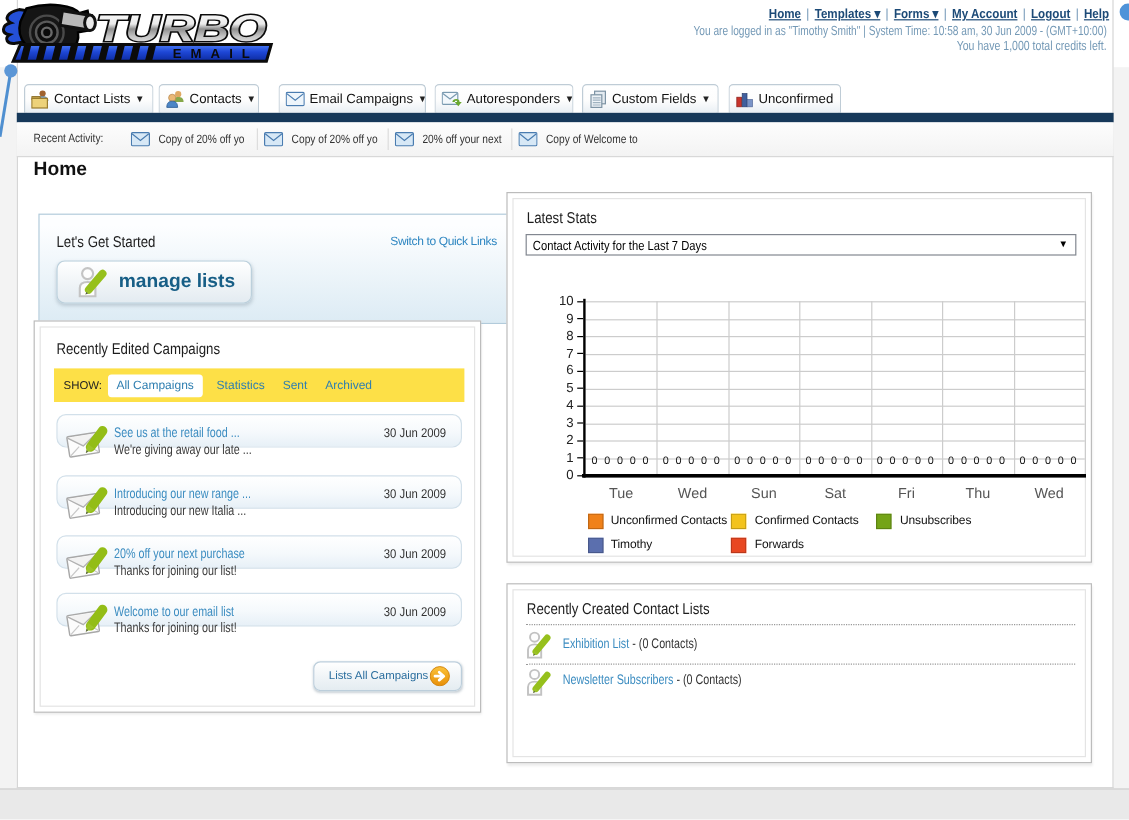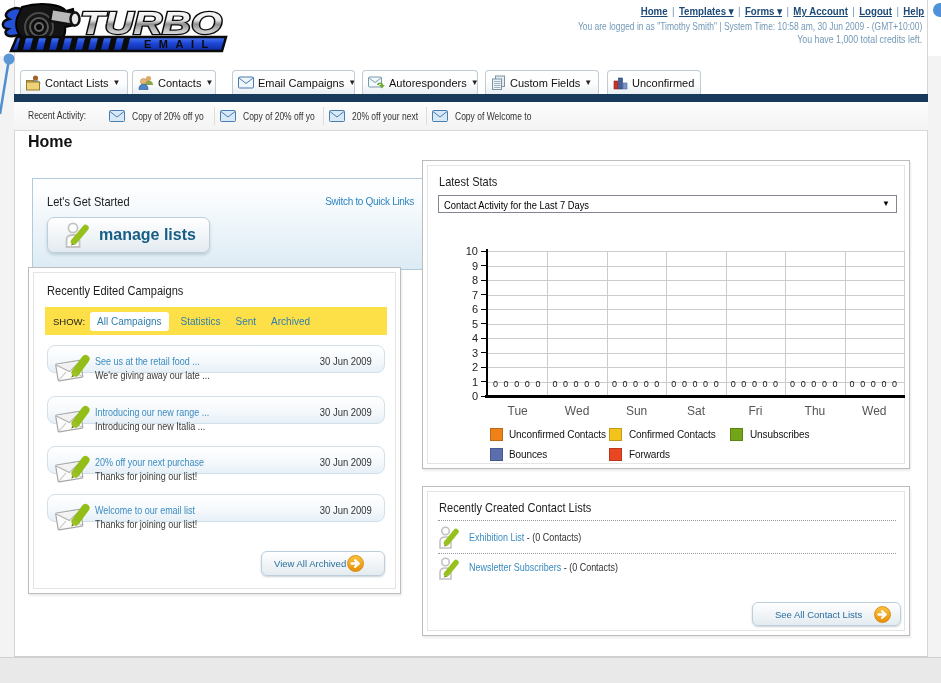--- a/index.html
+++ b/index.html
@@ -297,21 +297,21 @@
   <line x1="31.5" y1="7" x2="21.5" y2="20.5" stroke="#93bd17" stroke-width="8" stroke-linecap="round"></line>
   <polygon points="19.2,17.8 24.5,22 17.5,25.5" fill="#9dc32a"></polygon>
   <polygon points="17.5,25.5 19.4,24.3 18.2,23.2" fill="#555"></polygon>
  </g>
 </svg>
         <span class="t1">Welcome to our email list</span>
           <span class="t2">Thanks for joining our list!</span>
           <span class="dt">30 Jun 2009</span>
       </div>
       <div class="sbtn" style="left:227px;top:278px;width:124px;height:25px;">
-          <span style="margin-left:12px;">View All Archived</span>
+          <span style="margin-left:12px;">Lists All Campaigns</span>
           <svg class="oarrow" width="17" height="17" viewBox="0 0 17 17" style="margin-left:1px;">
  <defs>
               <linearGradient id="og" x1="0" y1="0" x2="0" y2="1">
                 <stop offset="0" stop-color="#fbc33c"></stop>
                 <stop offset="1" stop-color="#e88f07"></stop>
               </linearGradient>
             </defs>
  <circle cx="8.5" cy="8.5" r="8" fill="url(#og)" stroke="#d2830a" stroke-width="0.8"></circle>
  <path d="M4.5 8.5 L9 8.5 M8 5.2 L11.8 8.5 L8 11.8" fill="none" stroke="#fff" stroke-width="2.3" stroke-linecap="round" stroke-linejoin="round"></path>
 </svg>
@@ -410,21 +410,21 @@
       <div class="xlab" style="left:366.9px;top:238px;">Thu</div>
       <div class="xlab" style="left:426.3px;top:238px;">Wed</div>
 
       <div class="lgsq" style="left:62px;top:262px;background:#f08119;"></div>
         <div class="lgtx" style="left:81px;top:263px;">Unconfirmed Contacts</div>
       <div class="lgsq" style="left:181px;top:262px;background:#f3c31c;"></div>
         <div class="lgtx" style="left:201px;top:263px;">Confirmed Contacts</div>
       <div class="lgsq" style="left:302px;top:262px;background:#74a417;"></div>
         <div class="lgtx" style="left:322px;top:263px;">Unsubscribes</div>
       <div class="lgsq" style="left:62px;top:282px;background:#5b6fae;"></div>
-        <div class="lgtx" style="left:81px;top:283px;">Bounces</div>
+        <div class="lgtx" style="left:81px;top:283px;">Timothy</div>
       <div class="lgsq" style="left:181px;top:282px;background:#e84722;"></div>
         <div class="lgtx" style="left:201px;top:283px;">Forwards</div>
     </div>
   </div>
 
   <div class="graypanel" style="left:422px;top:486px;width:488px;height:150px;">
     <div class="inner">
       <div class="phead" style="left:11px;top:8px;">Recently Created Contact Lists</div>
       <div class="dotline" style="left:10px;top:28px;width:458px;"></div>
       <svg class="perpencil" width="26" height="24" viewBox="0 0 26 24" style="position:absolute;left:10px;top:34px;">
@@ -437,30 +437,17 @@
       <div class="clitem" style="left:41px;top:39px;"><span class="lk">Exhibition List</span><span class="rest"> - (0 Contacts)</span></div>
       <div class="dotline" style="left:10px;top:61px;width:458px;"></div>
       <svg class="perpencil" width="26" height="24" viewBox="0 0 26 24" style="position:absolute;left:10px;top:65px;">
  <circle cx="7.5" cy="5" r="3.8" fill="#fdfdfd" stroke="#c2c2c2" stroke-width="1.6"></circle>
  <path d="M2 22 L2 15.5 C2 12.5 4.5 11 7.5 11 C10.5 11 13 12.5 13 15.5 L13 22 Z" fill="#fdfdfd" stroke="#c2c2c2" stroke-width="1.6"></path>
  <line x1="8.5" y1="17" x2="18" y2="5.5" stroke="#96c01c" stroke-width="5.5" stroke-linecap="round"></line>
  <polygon points="6.2,20.5 10.2,18.7 7.4,16.3" fill="#9dc32a"></polygon>
  <polygon points="6.2,20.5 8,19.7 7,18.7" fill="#555"></polygon>
 </svg>
       <div class="clitem" style="left:41px;top:69px;"><span class="lk">Newsletter Subscribers</span><span class="rest"> - (0 Contacts)</span></div>
-      <div class="sbtn" style="left:324px;top:110px;width:149px;height:24px;">
-          <span style="margin-left:22px;">See All Contact Lists</span>
-          <svg class="oarrow" width="17" height="17" viewBox="0 0 17 17" style="margin-left:12px;">
- <defs>
-              <linearGradient id="og" x1="0" y1="0" x2="0" y2="1">
-                <stop offset="0" stop-color="#fbc33c"></stop>
-                <stop offset="1" stop-color="#e88f07"></stop>
-              </linearGradient>
-            </defs>
- <circle cx="8.5" cy="8.5" r="8" fill="url(#og)" stroke="#d2830a" stroke-width="0.8"></circle>
- <path d="M4.5 8.5 L9 8.5 M8 5.2 L11.8 8.5 L8 11.8" fill="none" stroke="#fff" stroke-width="2.3" stroke-linecap="round" stroke-linejoin="round"></path>
-</svg>
-        </div>
     </div>
   </div>
 
   <div class="abs" style="left:0;top:657px;width:941px;height:26px;background:#e9e9e9;border-top:1px solid #d0d0d0;"></div>
 </div>
 
 </body></html>

